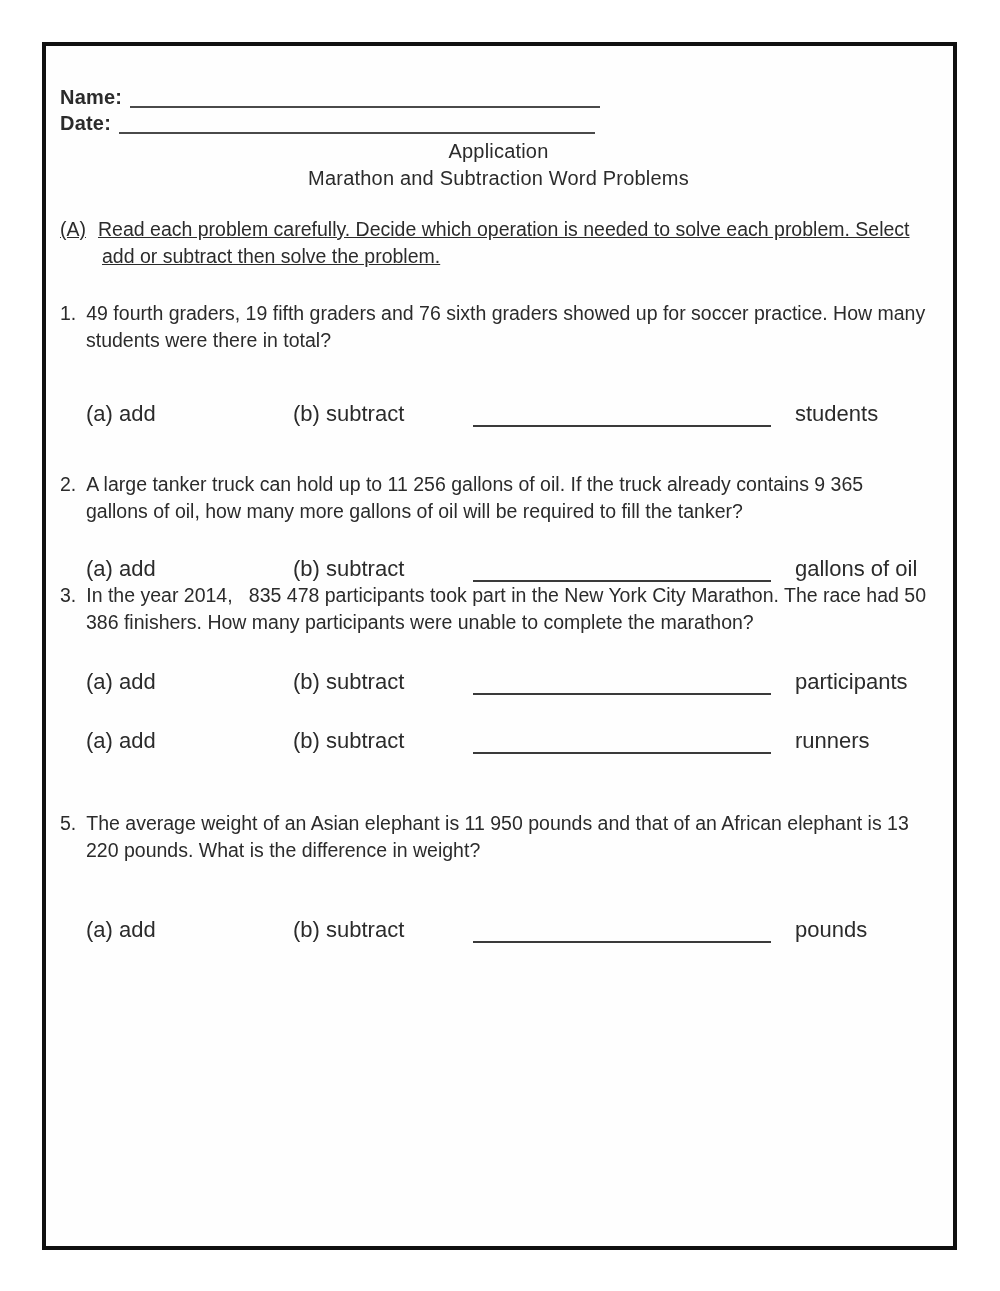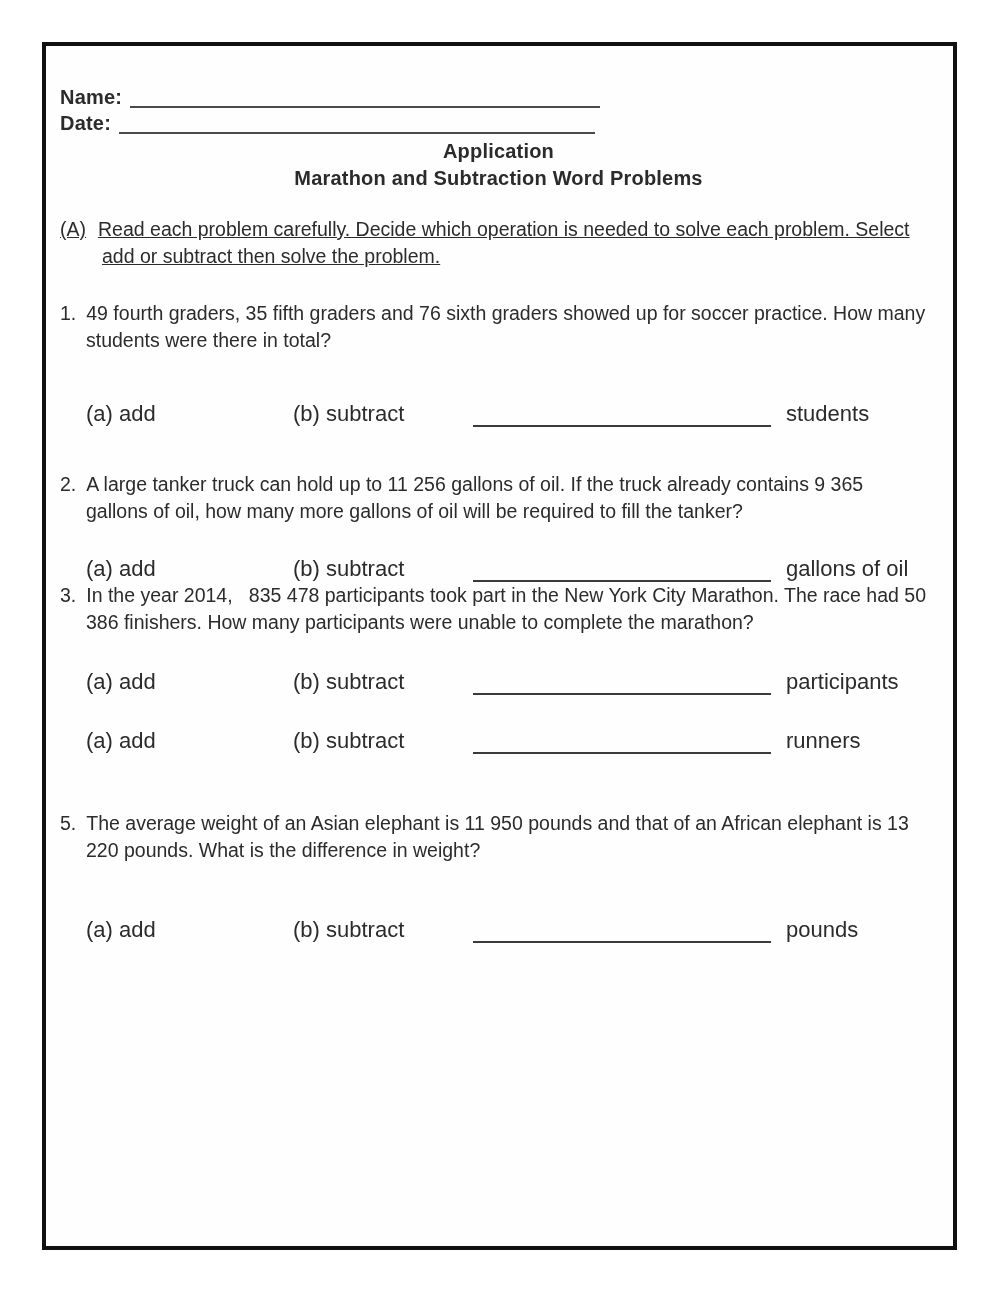--- a/index.html
+++ b/index.html
@@ -42,21 +42,21 @@
     display: inline-block;
     height: 22px;
     border-bottom: 2px solid #4a4a4a;
     margin-left: 8px;
   }
   .write-line.name-line { width: 470px; }
   .write-line.date-line { width: 476px; }
   .title-block {
     margin-top: 2px;
     text-align: center;
-    font-weight: bold;
+    font-weight: normal;
     font-size: 20px;
     line-height: 27px;
     letter-spacing: 0.2px;
   }
   
   .instructions {
     margin-top: 24px;
     font-size: 19.5px;
     line-height: 27px;
     padding-left: 42px;
@@ -82,21 +82,21 @@
     font-size: 22px;
     line-height: 27px;
   }
   .opt-a { width: 207px; }
   .opt-b { width: 180px; }
   .answer-blank {
     width: 298px;
     height: 24px;
     border-bottom: 2px solid #3a3a3a;
   }
-  .unit { margin-left: 15px; white-space: nowrap; }
+  .unit { margin-left: 24px; white-space: nowrap; }
   
   .pt-1 { margin-top: 30px; }
   .ar-1 { margin-top: 46px; }
   .pt-2 { margin-top: 44px; }
   .ar-2 { margin-top: 30px; }
   .pt-3 { }
   .ar-3 { margin-top: 32px; }
   .pt-4 { margin-top: 46px; }
   .ar-4 { margin-top: 32px; }
   .pt-5 { margin-top: 56px; }
@@ -118,21 +118,21 @@
       <span class="write-line date-line"></span>
     </div>
 
     <div class="title-block">
       <div>Application</div>
       <div>Marathon and Subtraction Word Problems</div>
     </div>
 
     <div class="instructions"><span class="prefix">(A)</span><span>Read each problem carefully. Decide which operation is needed to solve each problem. Select add or subtract then solve the problem.</span></div>
 
-    <div class="problem-text pt-1"><span class="pnum">1.</span><span>49 fourth graders, 35 fifth graders and 76 sixth graders showed up for soccer practice. How many students were there in total?</span></div>
+    <div class="problem-text pt-1"><span class="pnum">1.</span><span>49 fourth graders, 19 fifth graders and 76 sixth graders showed up for soccer practice. How many students were there in total?</span></div>
     <div class="answer-row ar-1">
       <span class="opt-a">(a) add</span>
       <span class="opt-b">(b) subtract</span>
       <span class="answer-blank"></span>
       <span class="unit">students</span>
     </div>
 
     <div class="problem-text pt-2"><span class="pnum">2.</span><span>A large tanker truck can hold up to 11 256 gallons of oil. If the truck already contains 9 365  gallons of oil, how many more gallons of oil will be required to fill the tanker?</span></div>
     <div class="answer-row ar-2">
       <span class="opt-a">(a) add</span>

